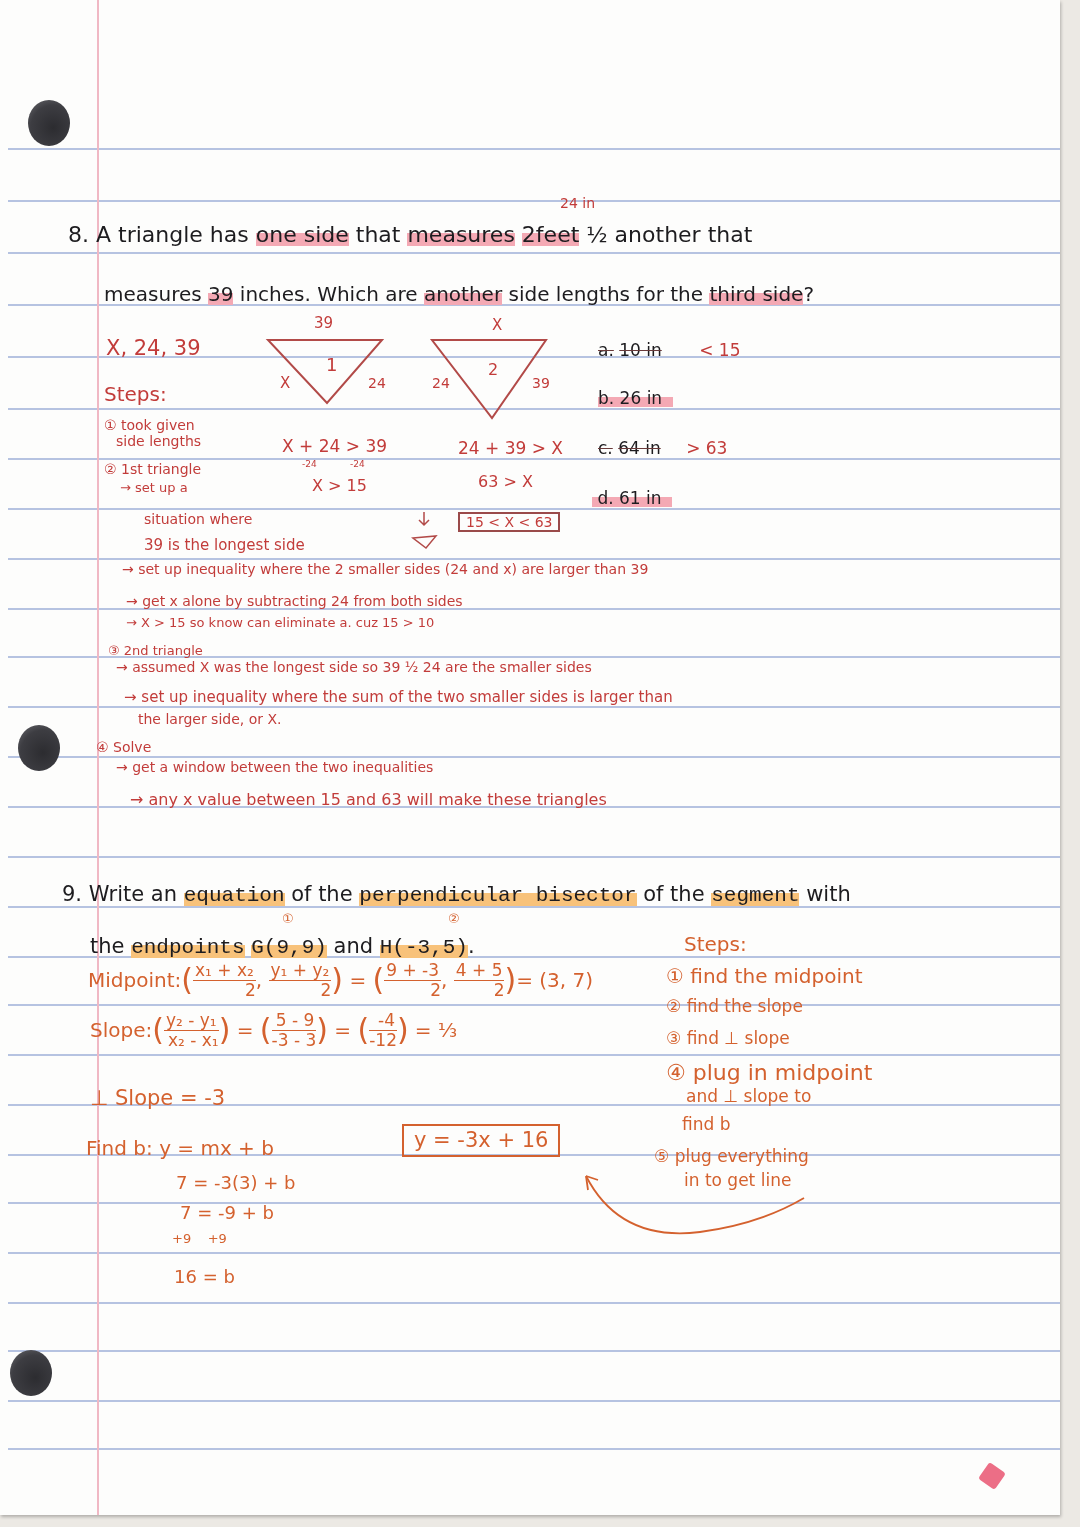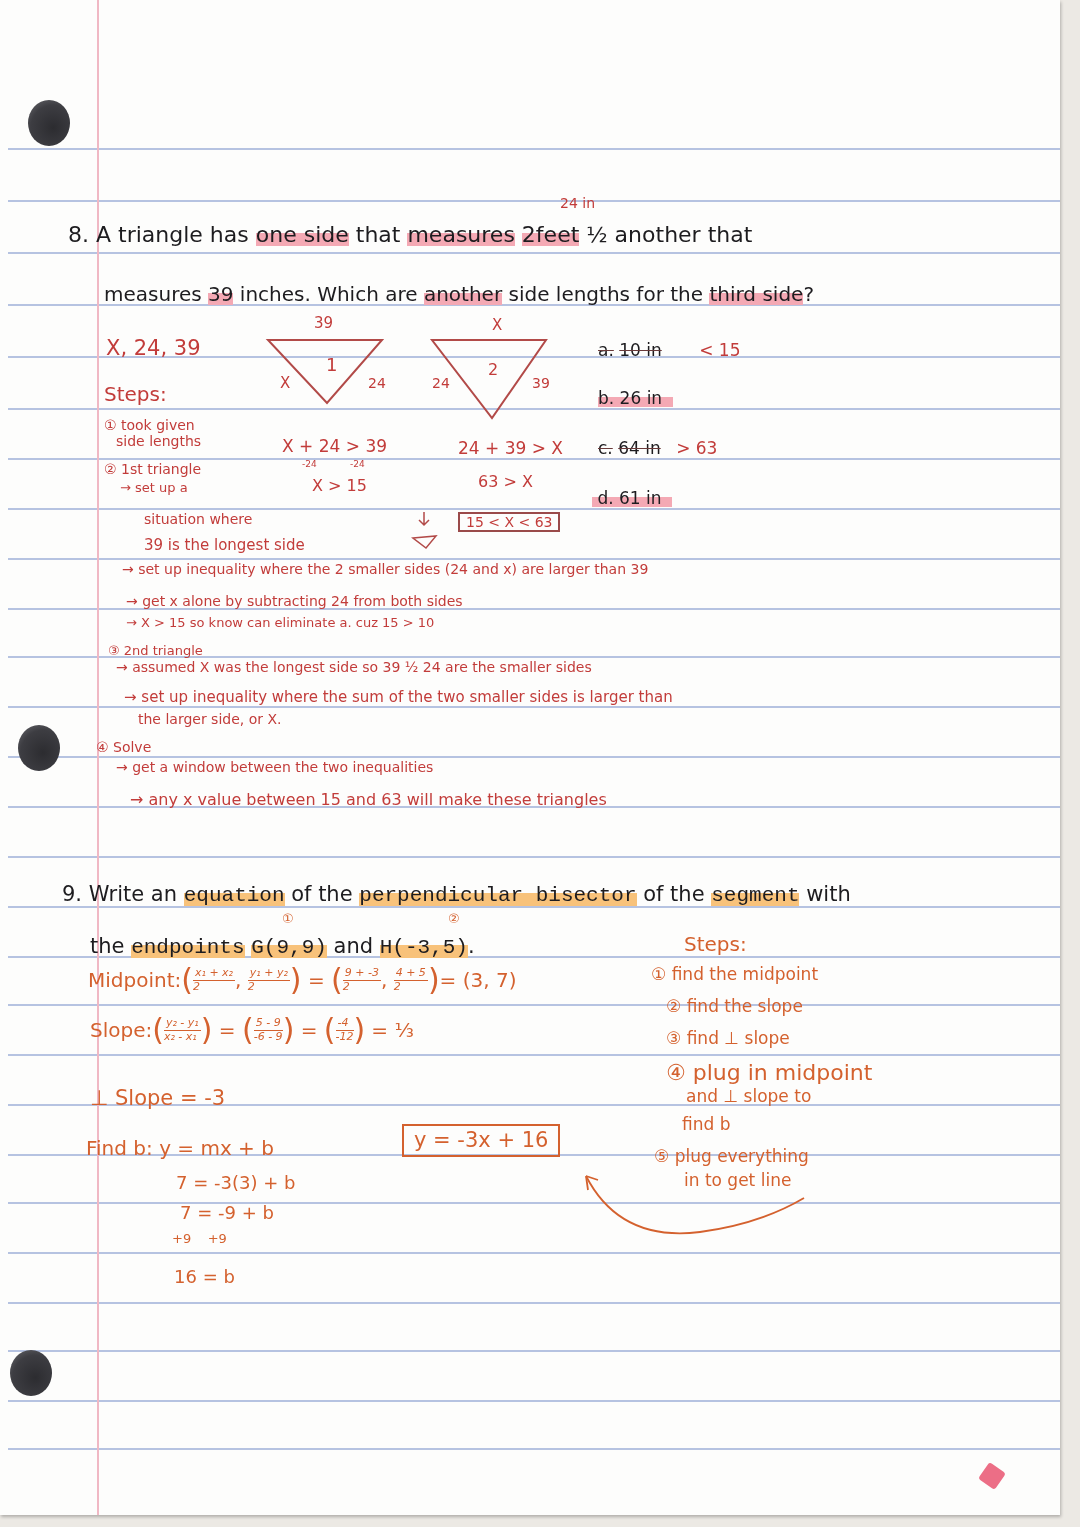--- a/index.html
+++ b/index.html
@@ -27,21 +27,21 @@
     }
     .txt { position: absolute; white-space: nowrap; line-height: 1; }
     .ink-black { color: #1d1c1f; font-family: "DejaVu Sans", sans-serif; }
     .ink-red { color: #c23c3a; font-family: "DejaVu Sans", sans-serif; }
     .ink-orange { color: #d4612e; font-family: "DejaVu Sans", sans-serif; }
     .hl-pink { background: linear-gradient(transparent 45%, #f4a9b4 45%, #f4a9b4 95%, transparent 95%); }
     .hl-orange { background: linear-gradient(transparent 40%, #f8c27a 40%, #f8c27a 95%, transparent 95%); font-family: Liberation Mono, monospace; }
     .strike { text-decoration: line-through; text-decoration-color: #6a3a3a; }
     .box-red { border: 2px solid #9a4a4a; padding: 1px 6px; }
     .box-orange { border: 2px solid #d4612e; padding: 4px 10px; text-align: center; }
-    .frac { display: inline-block; vertical-align: middle; text-align: left; font-size: 11px; line-height: 1.1; font-style: italic; }
+    .frac { display: inline-block; vertical-align: middle; text-align: right; font-size: 17px; line-height: 1.1; }
     .frac .num { display: block; border-bottom: 1.5px solid #d4612e; padding: 0 2px; }
     .frac .den { display: block; }
     .paren { font-size: 30px; vertical-align: middle; }
     svg { position: absolute; overflow: visible; }
     .eraser {
       position: absolute; left: 982px; top: 1466px; width: 20px; height: 20px;
       background: #ec6e86; transform: rotate(35deg); border-radius: 3px;
     }
   </style>
 </head>
@@ -123,21 +123,21 @@
         <span class="strike">a.</span>
         <span class="strike">10 in</span>
         <span class="ink-red" style="margin-left:32px">&lt; 15</span>
       </div>
       <div class="txt ink-black" style="left:598px; top:390px; font-size:17px">
         <span class="hl-pink"><span>b.</span> <span>26 in</span>&nbsp;&nbsp;</span>
       </div>
       <div class="txt ink-black" style="left:598px; top:440px; font-size:17px">
         <span class="strike">c.</span>
         <span class="strike">64 in</span>
-        <span class="ink-red" style="margin-left:10px">&gt; 63</span>
+        <span class="ink-red" style="margin-left:20px">&gt; 63</span>
       </div>
       <div class="txt ink-black" style="left:592px; top:490px; font-size:17px">
         <span class="hl-pink">&nbsp;<span>d.</span> <span>61 in</span>&nbsp;&nbsp;</span>
       </div>
     </div>
 
     <span class="txt ink-red" style="left:104px; top:384px; font-size:20px">Steps:</span>
     <span class="txt ink-red" style="left:104px; top:418px; font-size:14px">① took given</span>
     <span class="txt ink-red" style="left:116px; top:434px; font-size:14px">side lengths</span>
     <span class="txt ink-red" style="left:104px; top:462px; font-size:14px">② 1st triangle</span>
@@ -218,21 +218,21 @@
       <span class="paren">(</span>
       <span class="frac">
           <span class="num">y₂ - y₁</span>
           <span class="den">x₂ - x₁</span>
         </span>
       <span class="paren">)</span>
       <span>&nbsp;=&nbsp;</span>
       <span class="paren">(</span>
       <span class="frac">
           <span class="num">5 - 9</span>
-          <span class="den">-6 - 9</span>
+          <span class="den">-3 - 3</span>
         </span>
       <span class="paren">)</span>
       <span>&nbsp;=&nbsp;</span>
       <span class="paren">(</span>
       <span class="frac">
           <span class="num">-4</span>
           <span class="den">-12</span>
         </span>
       <span class="paren">)</span>
       <span style="margin-left:6px">= ⅓</span>
@@ -248,21 +248,21 @@
 
     <span class="txt ink-orange box-orange" style="left:402px; top:1124px; font-size:21px">y = -3x + 16</span>
 
     <svg width="300" height="80" style="left:580px; top:1172px">
       <path d="M6,4 Q40,70 120,60 Q180,52 224,26" fill="none" stroke="#d4612e" stroke-width="1.8"></path>
       <path d="M6,4 L8,18 M6,4 L18,8" fill="none" stroke="#d4612e" stroke-width="1.8"></path>
     </svg>
 
     <div>
       <span class="txt ink-orange" style="left:684px; top:934px; font-size:20px">Steps:</span>
-      <span class="txt ink-orange" style="left:651px; top:966px; font-size:17px">① find the midpoint</span>
+      <span class="txt ink-orange" style="left:666px; top:966px; font-size:20px">① find the midpoint</span>
       <span class="txt ink-orange" style="left:666px; top:998px; font-size:17px">② find the slope</span>
       <span class="txt ink-orange" style="left:666px; top:1030px; font-size:17px">③ find ⊥ slope</span>
       <span class="txt ink-orange" style="left:666px; top:1062px; font-size:22px">④ plug in midpoint</span>
       <span class="txt ink-orange" style="left:686px; top:1088px; font-size:17px">and ⊥ slope to</span>
       <span class="txt ink-orange" style="left:682px; top:1116px; font-size:17px">find b</span>
       <span class="txt ink-orange" style="left:654px; top:1148px; font-size:17px">⑤ plug everything</span>
       <span class="txt ink-orange" style="left:684px; top:1172px; font-size:17px">in to get line</span>
     </div>
   </div>
 

